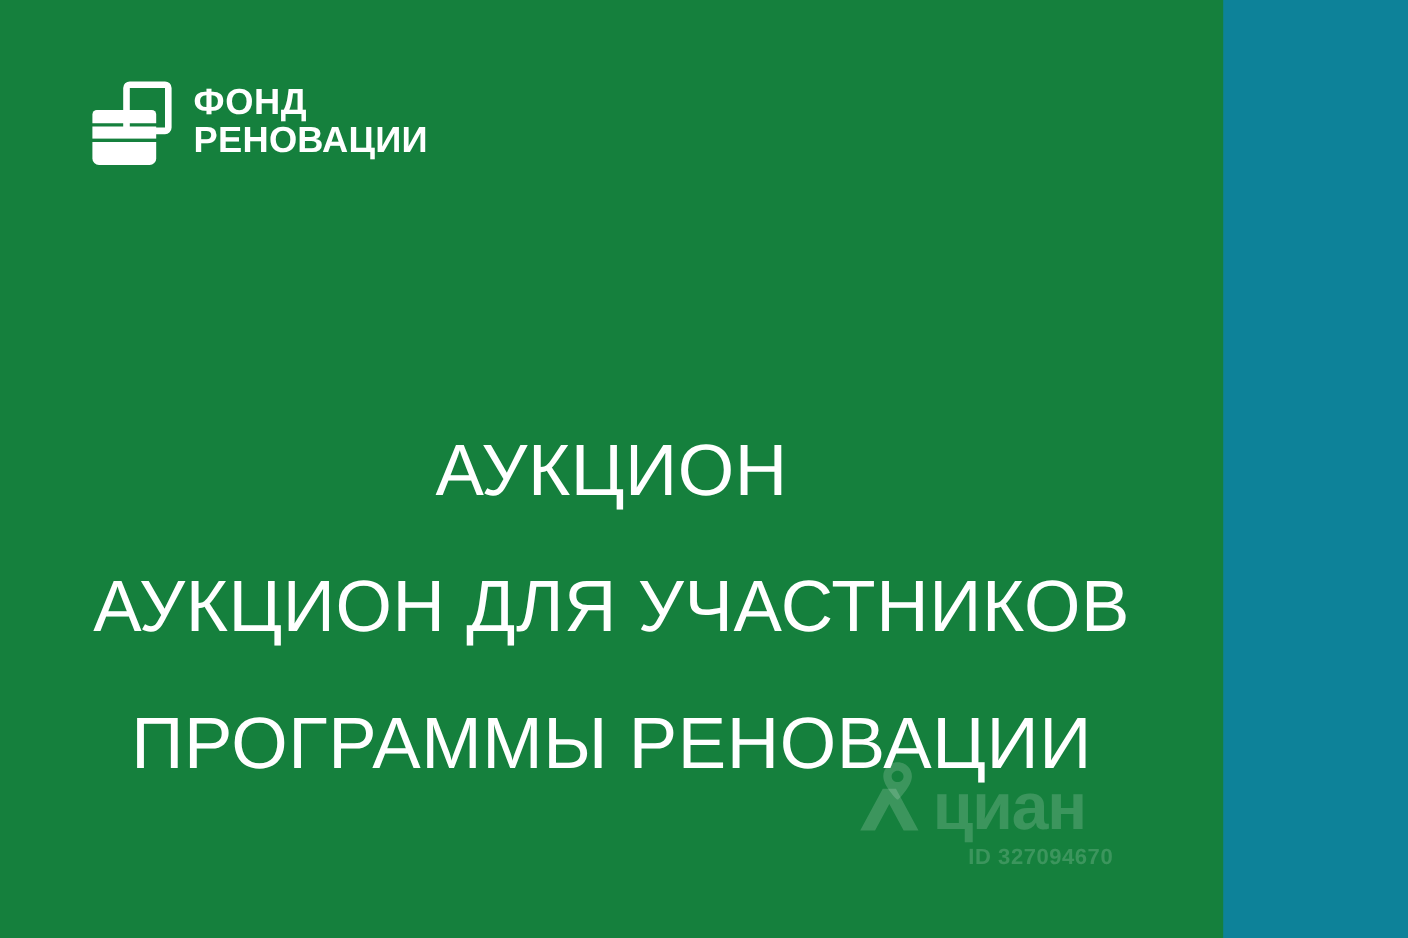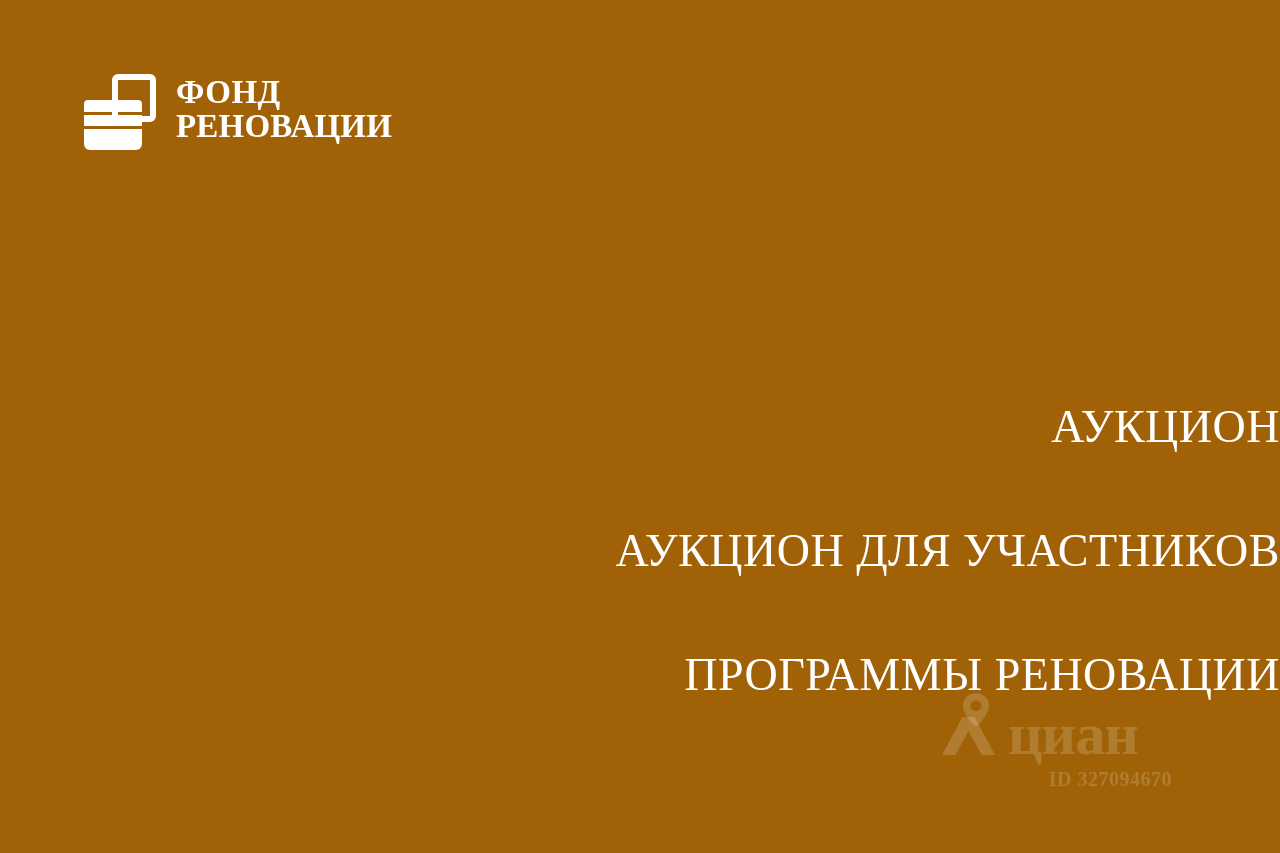--- a/index.html
+++ b/index.html
@@ -8,26 +8,25 @@
     padding: 0;
     background: #0d8299;
   }
   body {
     font-family: "Liberation Sans", sans-serif;
     -webkit-font-smoothing: antialiased;
   }
 
   .poster {
     position: relative;
-    width: 1280px;
+    width: 1112px;
     height: 853px;
-    background: #a16207;
+    background: #15803d;
     overflow: hidden;
     user-select: none;
-    font-family: Liberation Serif, serif;
   }
 
   
   .brand {
     position: absolute;
     left: 84px;
     top: 70px;
     display: flex;
     align-items: center;
     gap: 20px;
@@ -80,34 +79,34 @@
     letter-spacing: 0.5px;
   }
   .brand-line.line2 { letter-spacing: 0.2px; }
 
   
   .headline {
     position: absolute;
     left: 0;
     right: 0;
     top: 334px;
-    text-align: right;
+    text-align: center;
     color: #ffffff;
-    font-size: 46px;
+    font-size: 66px;
     line-height: 62px;
     font-weight: 400;
     letter-spacing: 0.5px;
     white-space: pre-line;
   }
   .headline-row { display: block; }
 
   
   .watermark {
     position: absolute;
-    right: 108px;
+    right: 100px;
     bottom: 62px;
     width: 232px;
     height: 100px;
   }
   .wm-logo {
     position: absolute;
     left: 0;
     top: 0;
     display: flex;
     align-items: flex-end;

